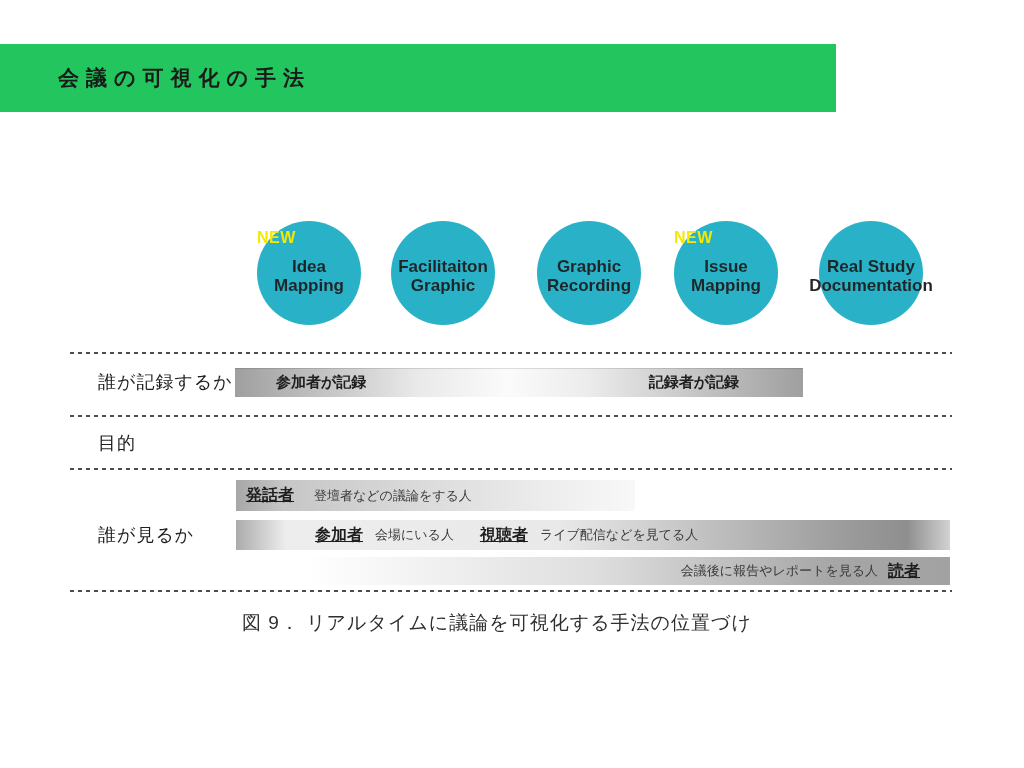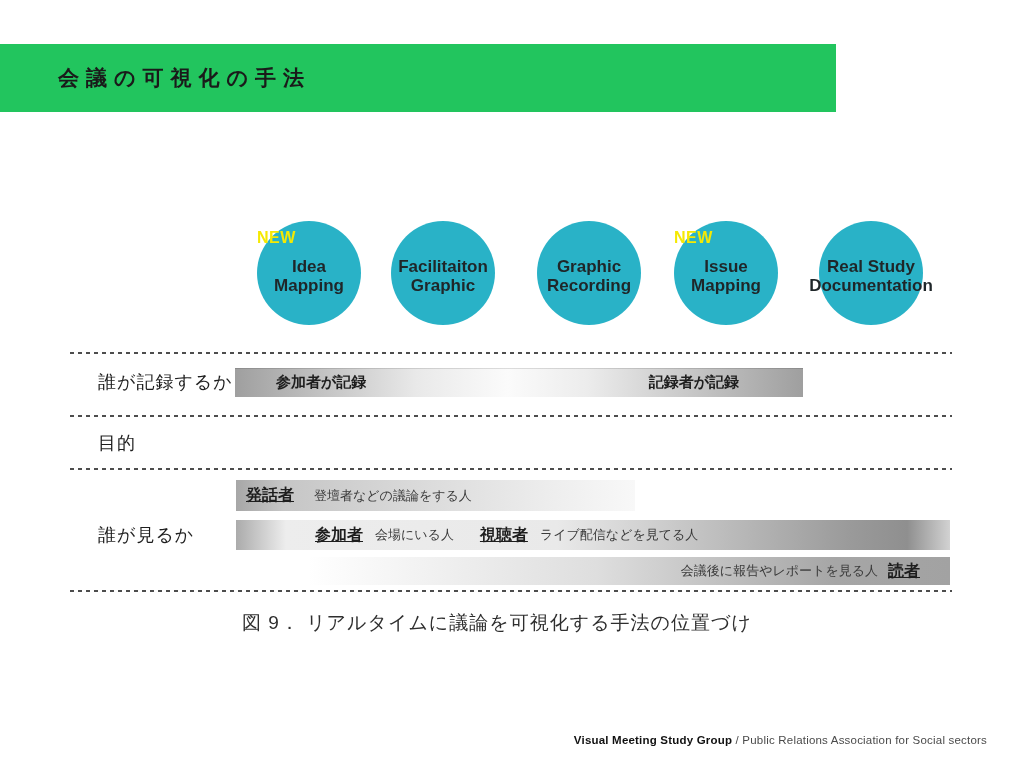--- a/index.html
+++ b/index.html
@@ -160,17 +160,14 @@
     <span class="small">ライブ配信などを見てる人</span>
   </div>
 
   <div class="bar bar-reader">
     <span class="small">会議後に報告やレポートを見る人</span>
     <span class="med">読者</span>
   </div>
 
   <div class="caption">図 9． リアルタイムに議論を可視化する手法の位置づけ</div>
 
-  <div class="footer">
-    <span class="fg">Visual Meeting Study Group</span><span> / Public Relations Association for Social sectors</span>
-  </div>
 
 </div>
 
 </body></html>

